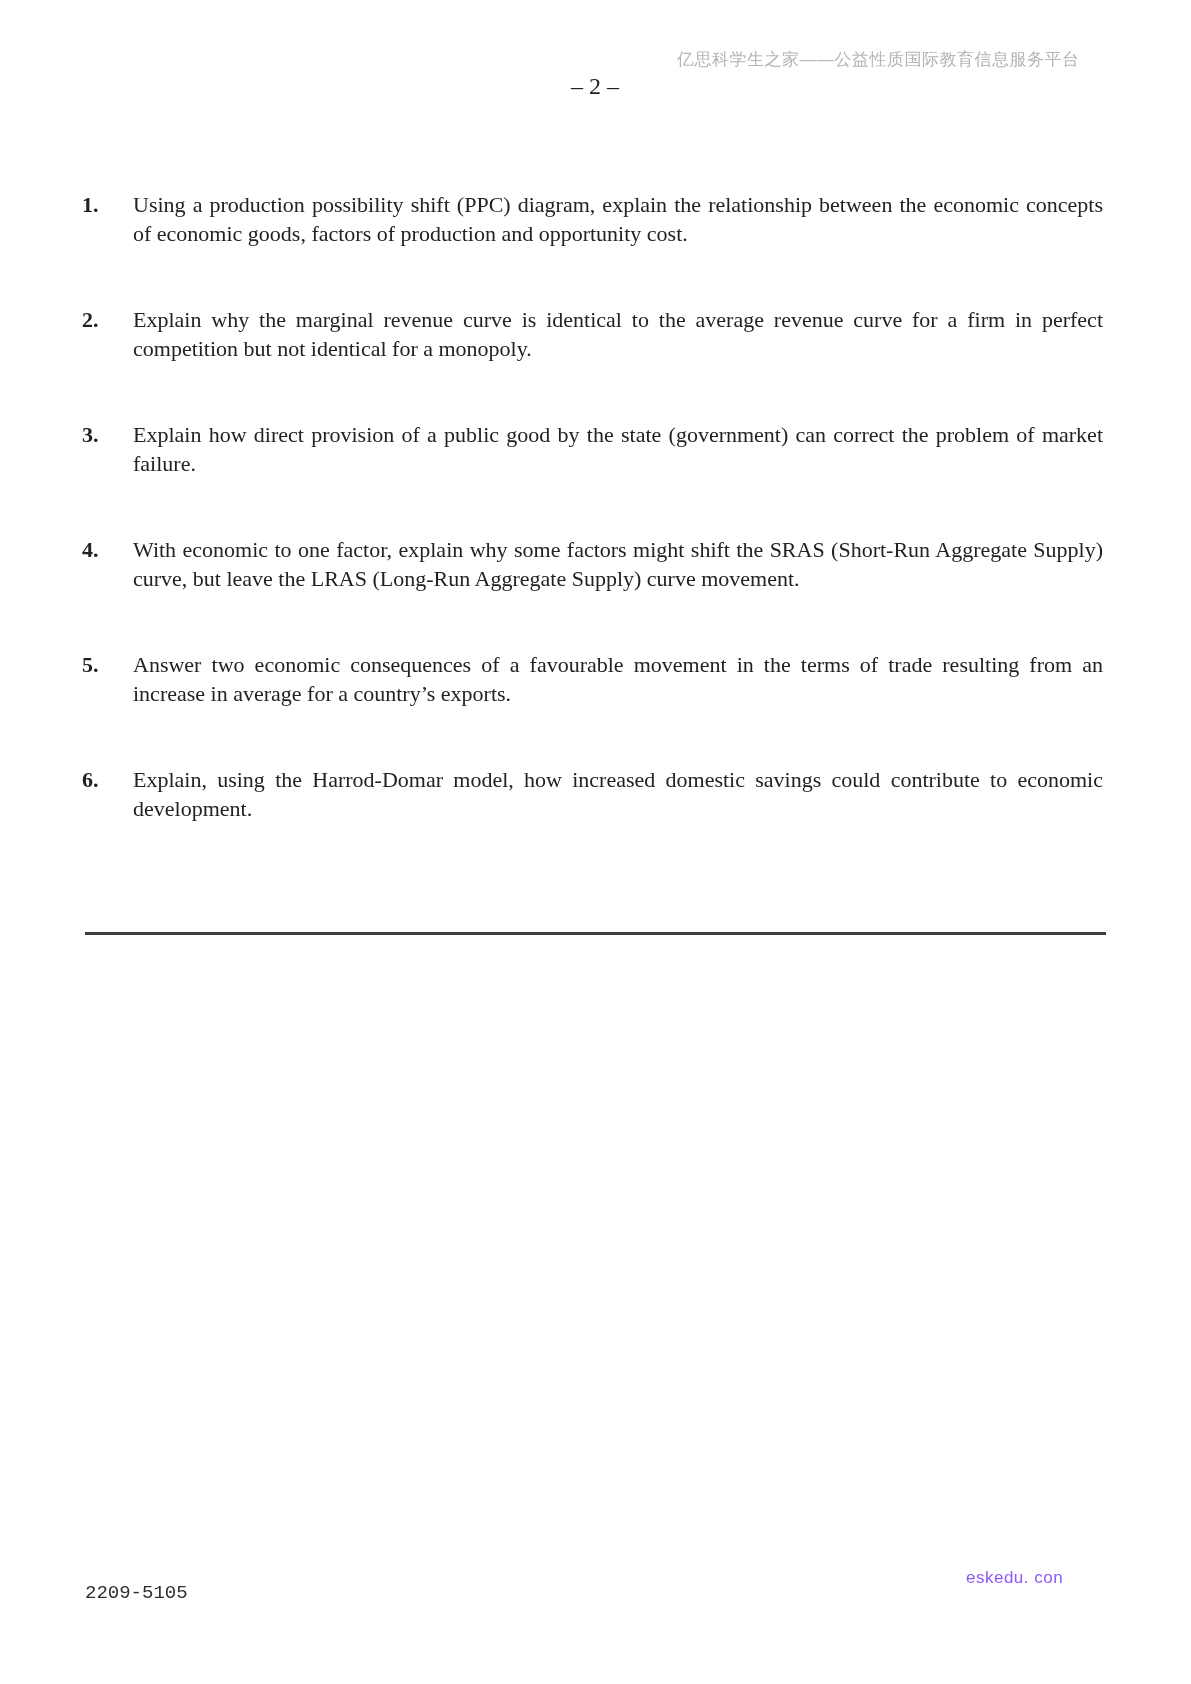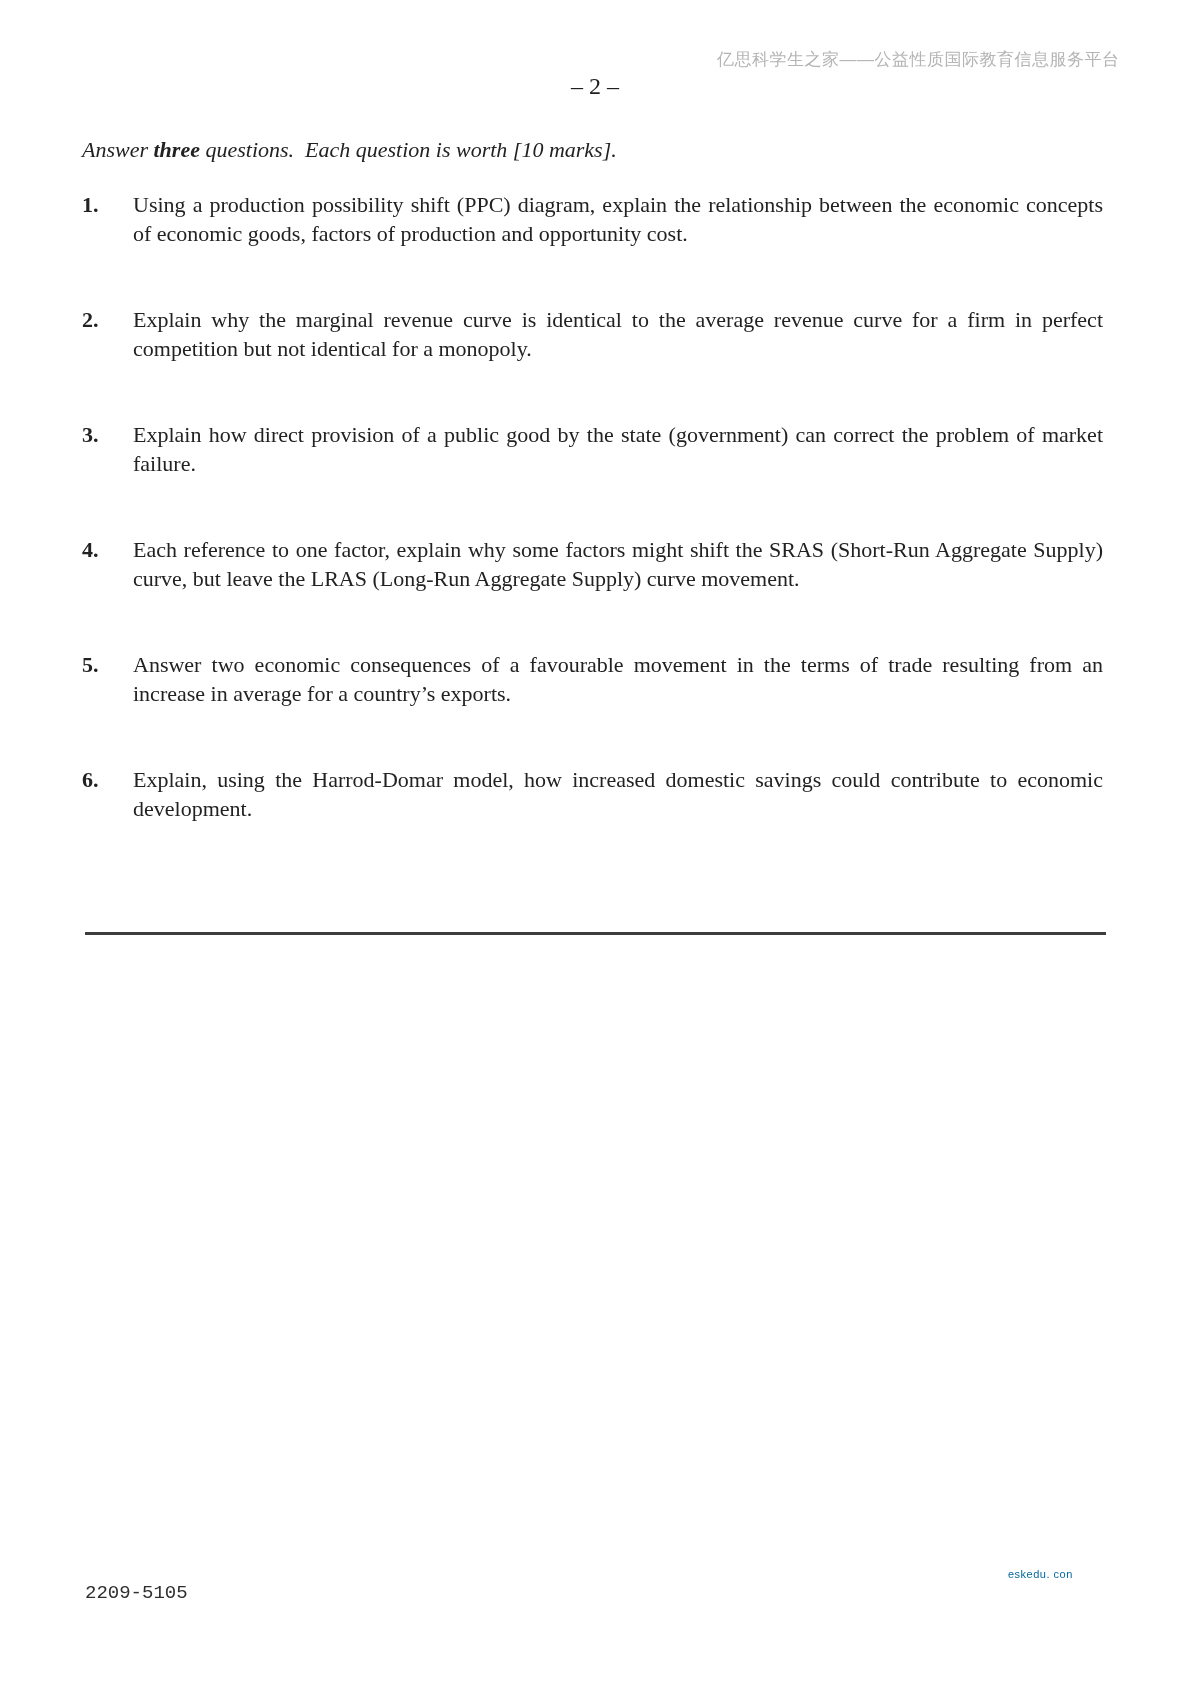--- a/index.html
+++ b/index.html
@@ -17,21 +17,20 @@
   .cn-watermark {
     position: absolute;
     top: 50px;
     left: 677px;
     font-family: "Liberation Sans", sans-serif;
     font-size: 17px;
     line-height: 1.2;
     color: #b4b4b4;
     letter-spacing: 0.5px;
     white-space: nowrap;
-    margin-left: 40px;
   }
   .page-number {
     position: absolute;
     top: 72px;
     left: 540px;
     width: 110px;
     text-align: center;
     font-size: 24px;
     line-height: 1.2;
     color: #1f1f1f;
@@ -108,56 +107,54 @@
     font-size: 19px;
     line-height: 1.2;
     color: #2f2f2f;
     font-family: Liberation Mono, monospace;
   }
   .site-watermark {
     position: absolute;
     top: 1568px;
     left: 966px;
     font-family: "Liberation Sans", sans-serif;
-    font-size: 11px;
+    font-size: 17px;
     line-height: 1.2;
-    color: #0369a1;
+    color: #8b5cf6;
     letter-spacing: 0.5px;
     white-space: nowrap;
-    margin-left: 42px;
   }
 </style>
 </head>
 <body>
 
 <div class="page">
 
   <div class="cn-watermark">亿思科学生之家——公益性质国际教育信息服务平台</div>
   <div class="page-number">– 2 –</div>
 
-  <div class="instruction"><span>Answer </span><b>three</b><span> questions.&nbsp; Each question is worth [10 marks].</span></div>
 
   <div class="question q1">
     <span class="qnum">1.</span>
     <div class="qtext"><span>Using a production possibility shift (PPC) diagram, explain the relationship between the economic concepts of economic goods, factors of production and opportunity cost.</span></div>
   </div>
 
   <div class="question q2">
     <span class="qnum">2.</span>
     <div class="qtext"><span>Explain why the marginal revenue curve is identical to the average revenue curve for a firm in perfect competition but not identical for a monopoly.</span></div>
   </div>
 
   <div class="question q3">
     <span class="qnum">3.</span>
     <div class="qtext"><span>Explain how direct provision of a public good by the state (government) can correct the problem of market failure.</span></div>
   </div>
 
   <div class="question q4">
     <span class="qnum">4.</span>
-    <div class="qtext"><span>Each reference to </span><b>one</b><span> factor, explain why some factors might shift the SRAS (Short-Run Aggregate Supply) curve, but leave the LRAS (Long-Run Aggregate Supply) curve movement.</span></div>
+    <div class="qtext"><span>With economic to </span><b>one</b><span> factor, explain why some factors might shift the SRAS (Short-Run Aggregate Supply) curve, but leave the LRAS (Long-Run Aggregate Supply) curve movement.</span></div>
   </div>
 
   <div class="question q5">
     <span class="qnum">5.</span>
     <div class="qtext"><span>Answer </span><b>two</b><span> economic consequences of a favourable movement in the terms of trade resulting from an increase in average for a country’s exports.</span></div>
   </div>
 
   <div class="question q6">
     <span class="qnum">6.</span>
     <div class="qtext"><span>Explain, using the Harrod-Domar model, how increased domestic savings could contribute to economic development.</span></div>

